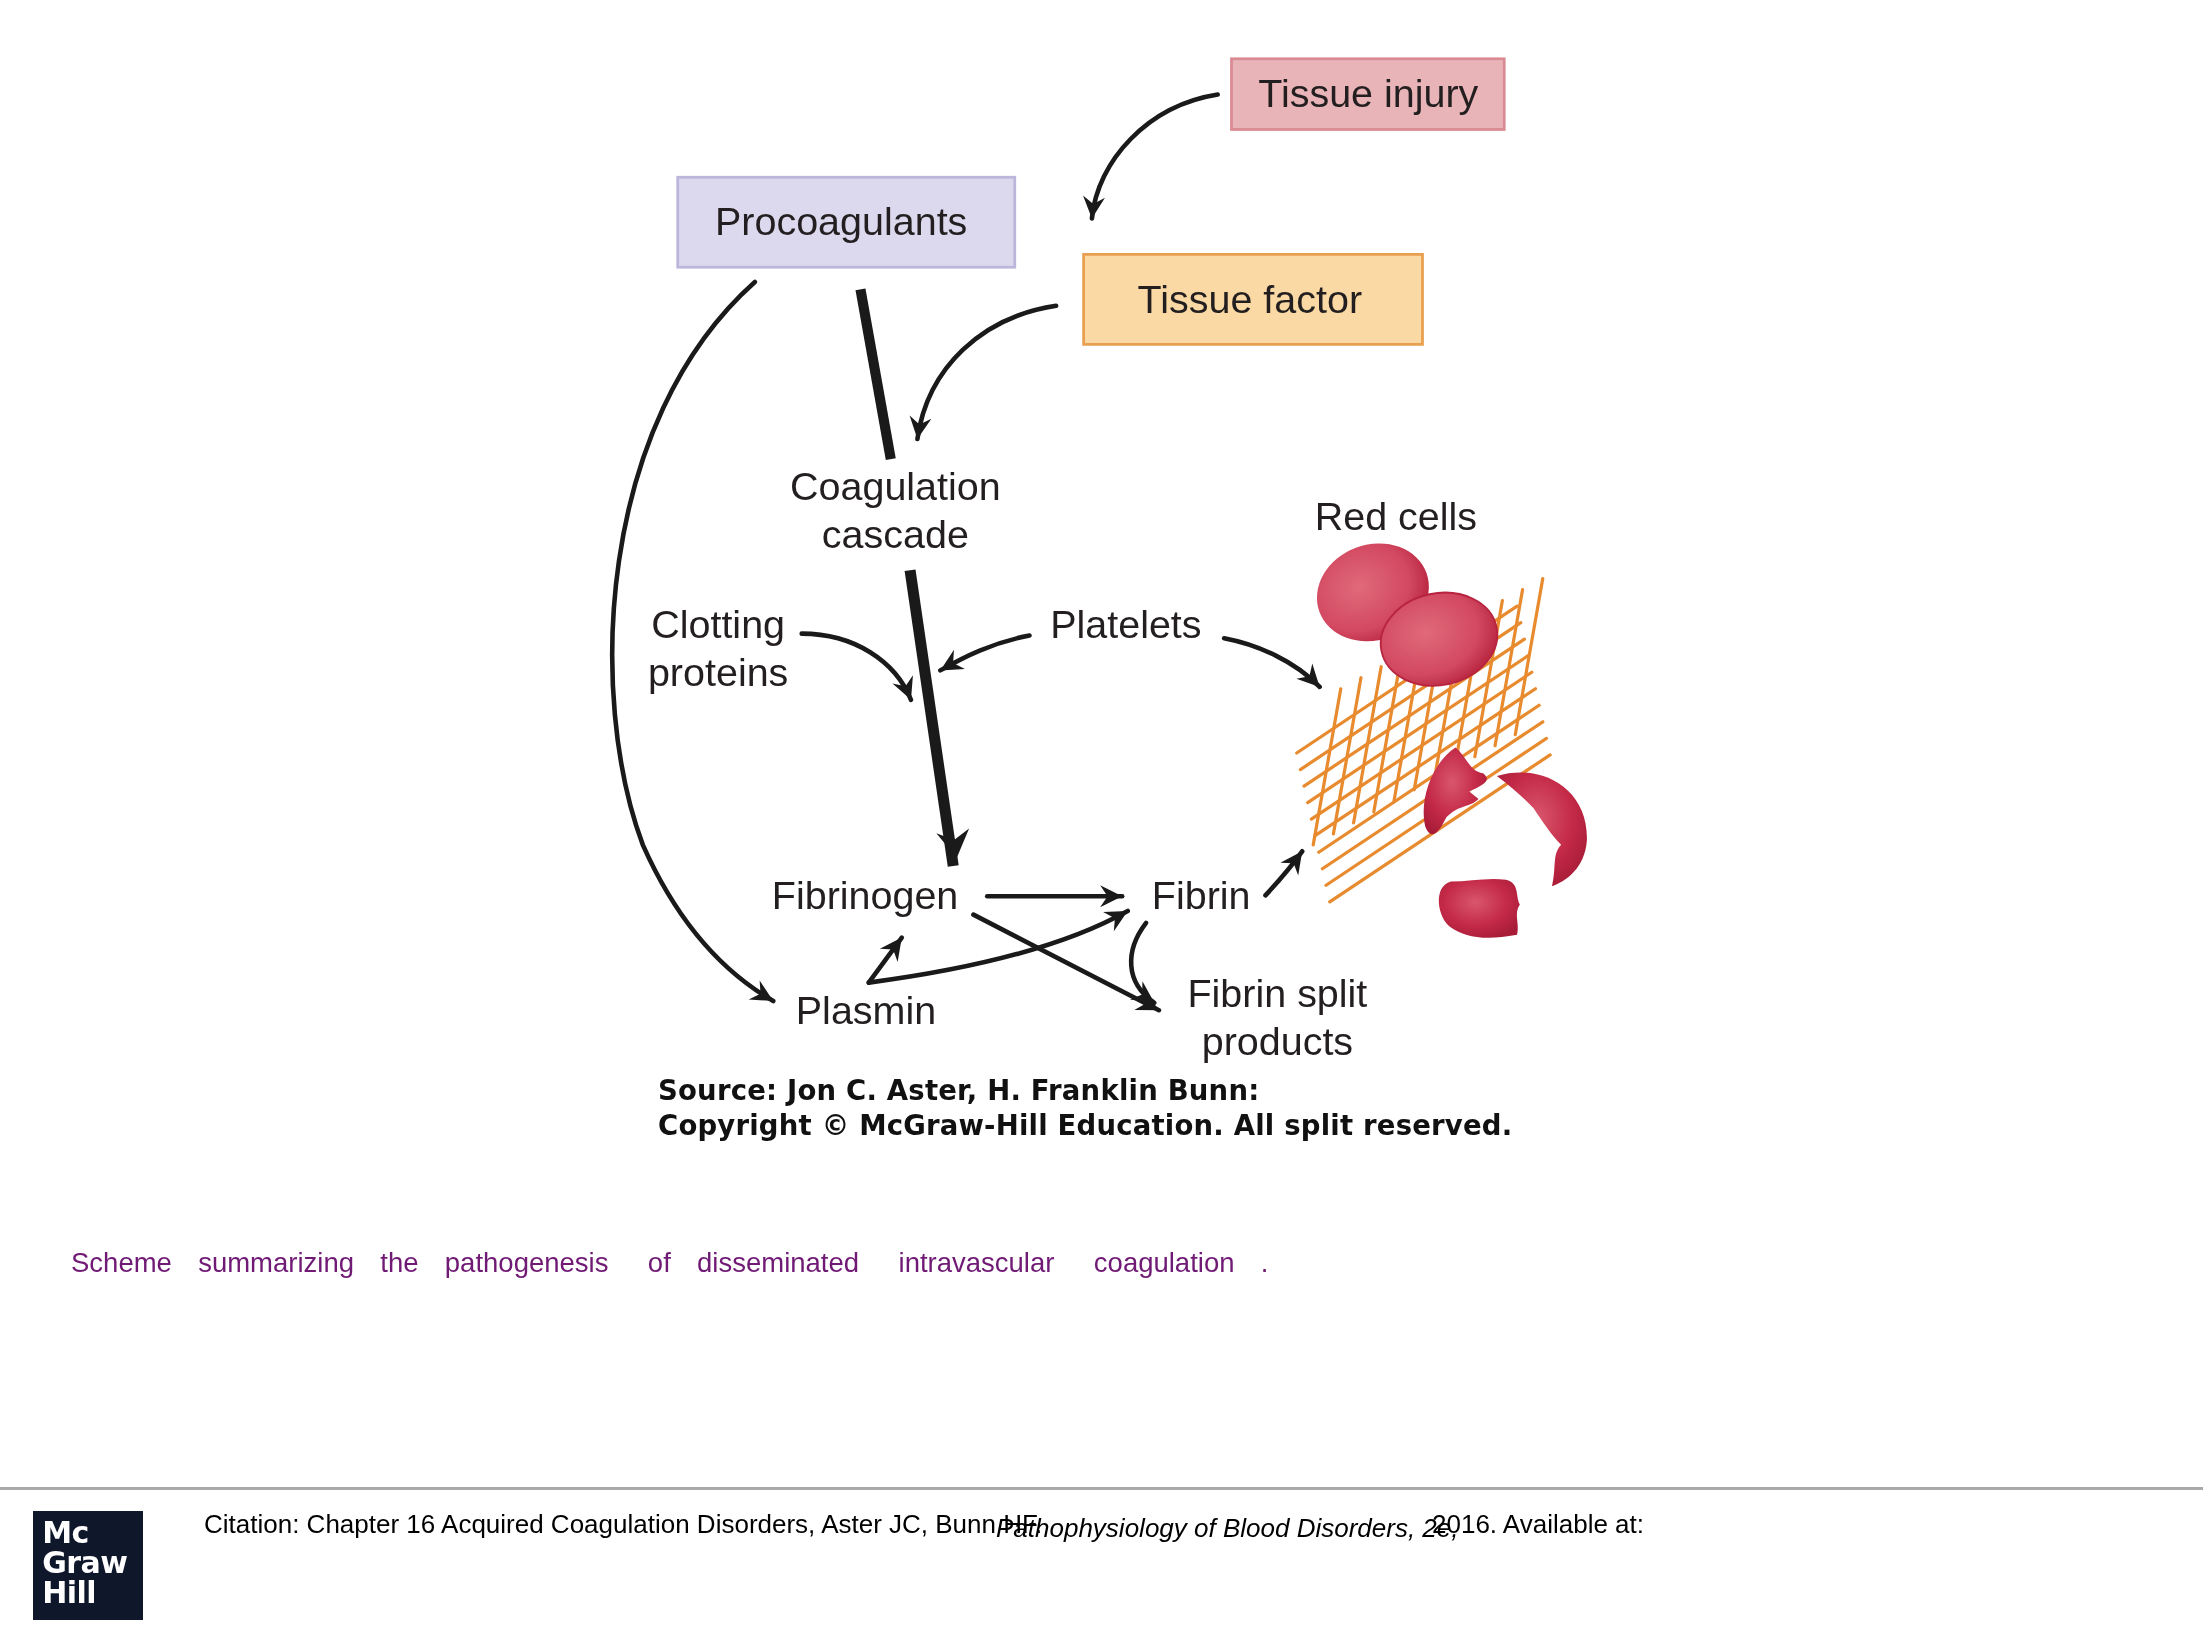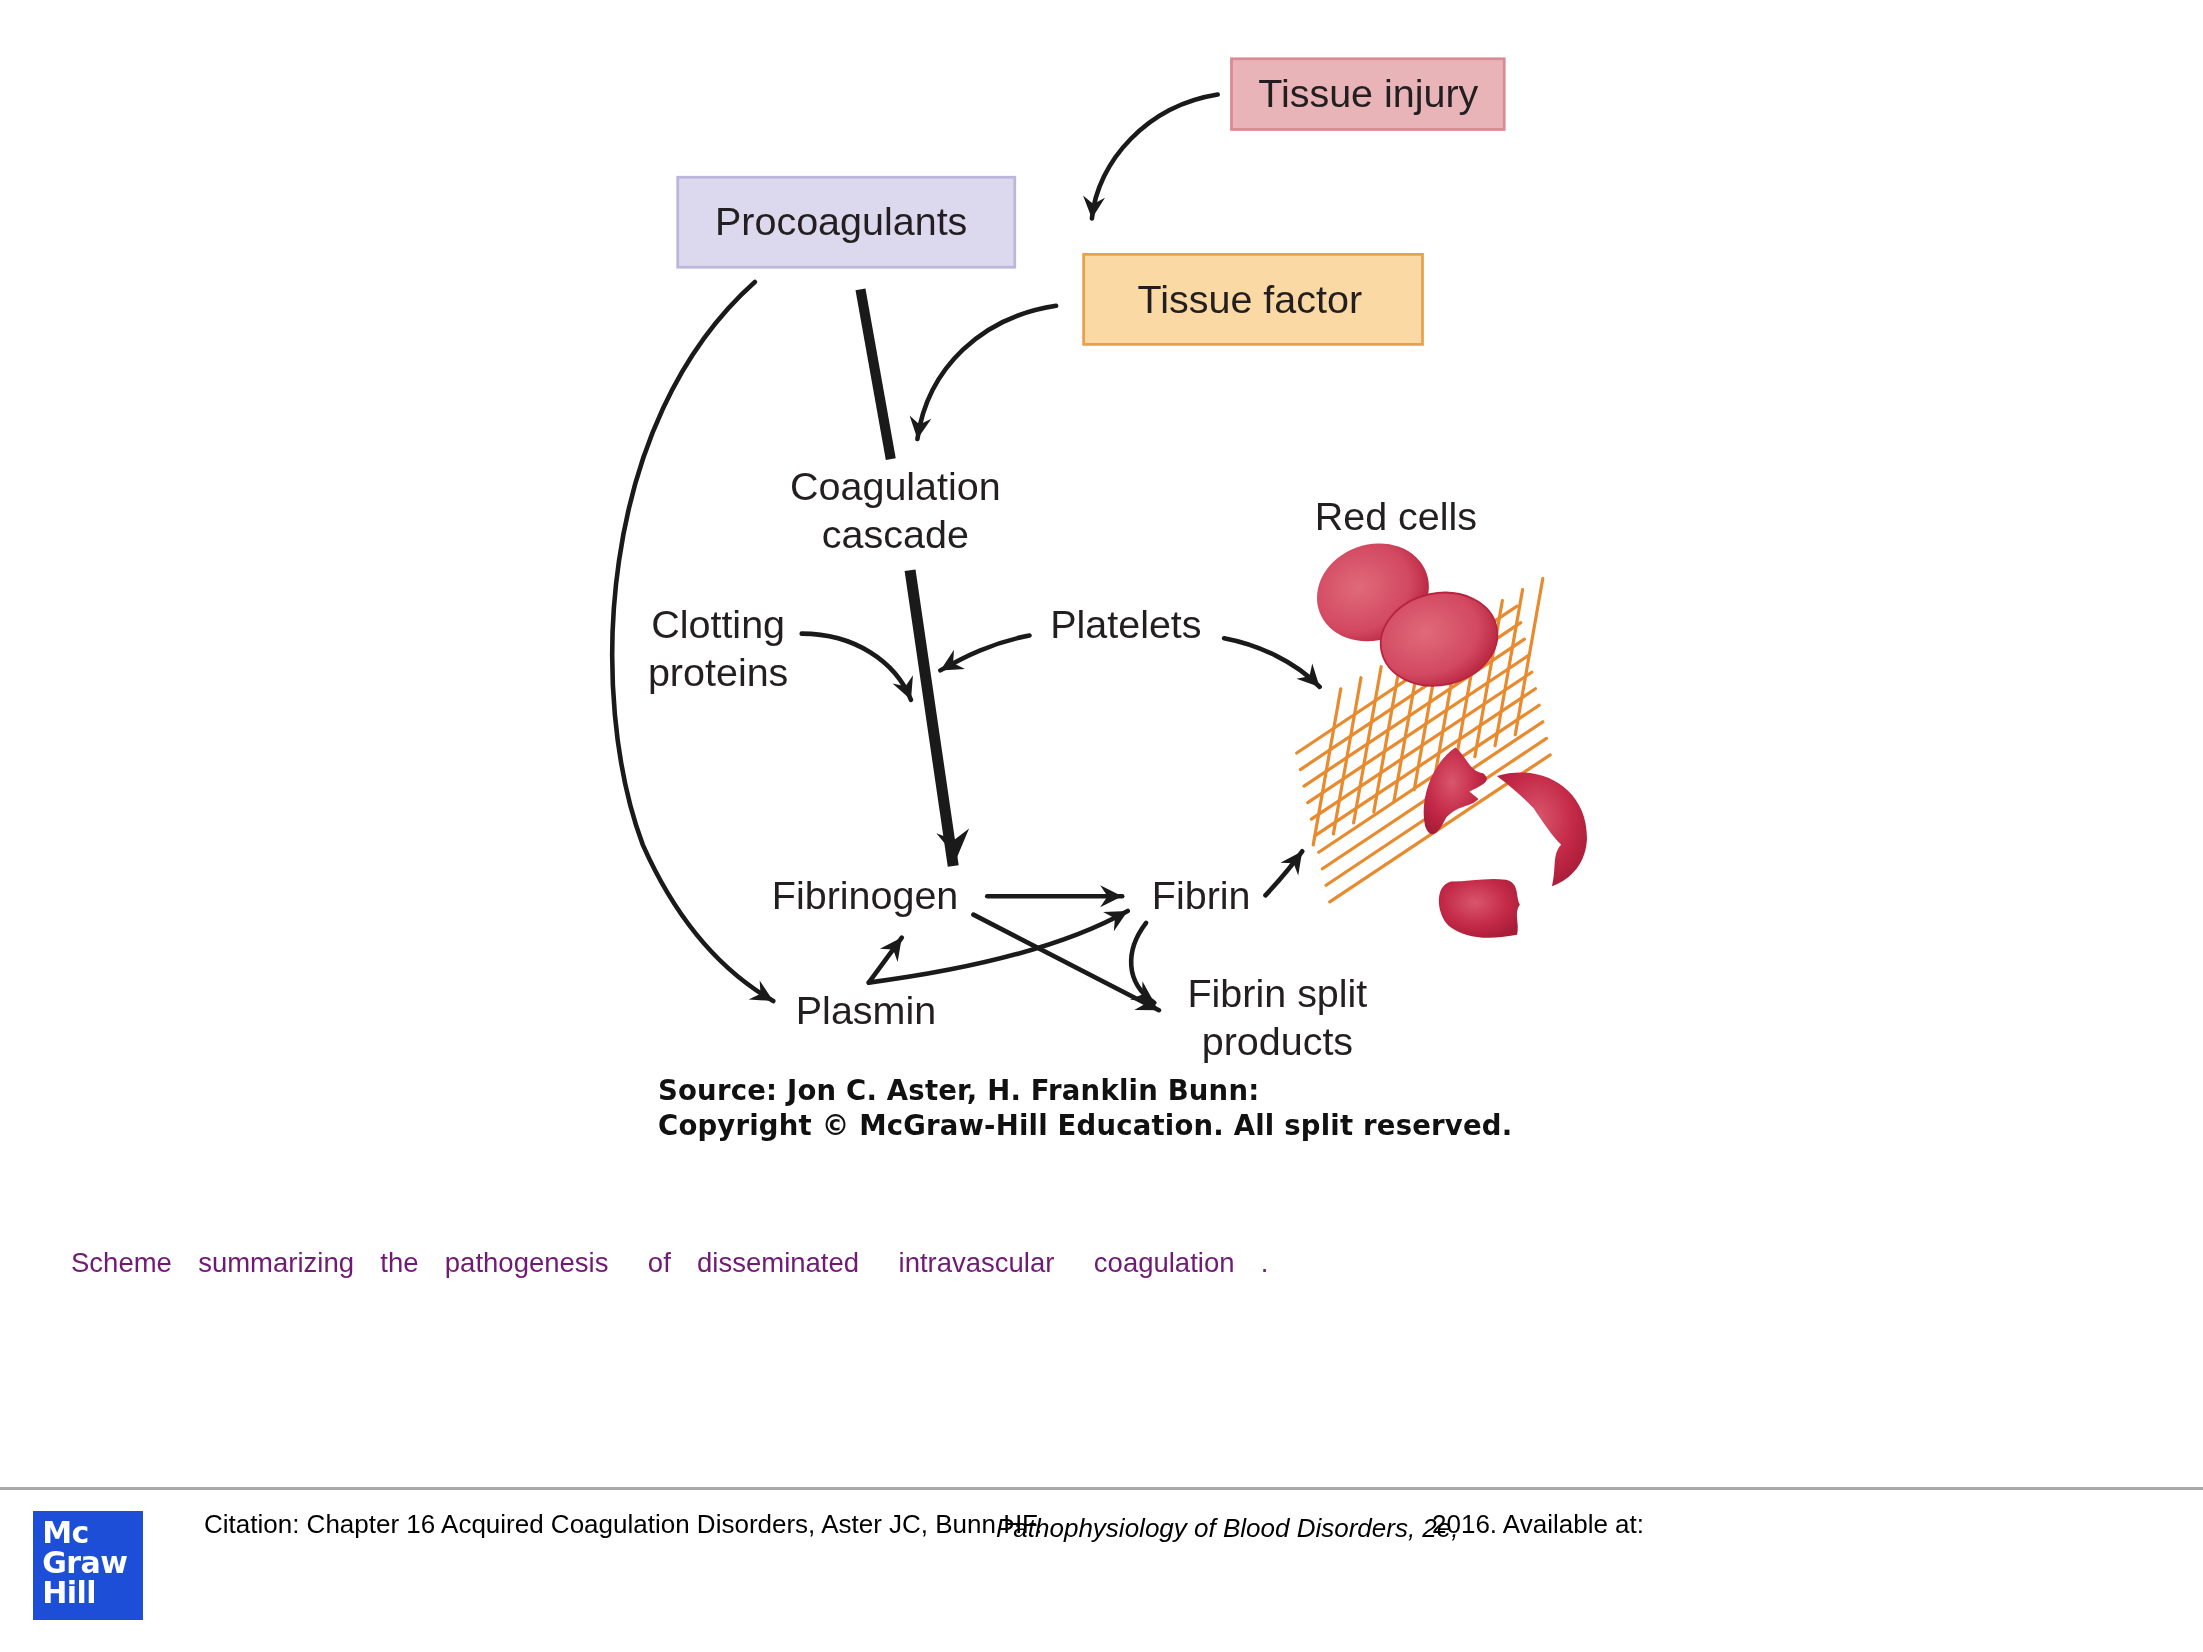--- a/index.html
+++ b/index.html
@@ -3,21 +3,21 @@
 <meta charset="utf-8">
 <style>
   html, body { margin:0; padding:0; background:#ffffff; }
   body { width:2204px; height:1653px; position:relative; overflow:hidden; font-family:"Liberation Sans", sans-serif; }
   #diagram { position:absolute; left:0; top:0; width:2204px; height:1653px; }
   .lbl { font-family:"Liberation Sans", sans-serif; fill:#231f20; font-size:43px; }
   .src { position:absolute; left:658px; top:1073px; font-family:"DejaVu Sans", sans-serif; font-size:27.5px; line-height:35px; color:#111; letter-spacing:0.2px;font-weight:bold; }
   .src div { white-space:nowrap; }
   .caption { position:absolute; left:71px; top:1247px; font-family:"Liberation Sans", sans-serif; font-size:27.5px; color:#701a75; white-space:pre; word-spacing:5.5px; }
   .sep { position:absolute; left:0; top:1487px; width:2204px; height:2.8px; background:#a9a9a9; }
-  .logo { position:absolute; left:33px; top:1511px; width:110px; height:109px; background:#1d4ed8; color:#fff; font-family:"DejaVu Sans", sans-serif; font-weight:bold; font-size:30px; line-height:30px; padding:7.3px 0 0 9.2px; box-sizing:border-box; letter-spacing:-0.5px; }
+  .logo { position:absolute; left:33px; top:1511px; width:110px; height:109px; background:#0f172a; color:#fff; font-family:"DejaVu Sans", sans-serif; font-weight:bold; font-size:30px; line-height:30px; padding:7.3px 0 0 9.2px; box-sizing:border-box; letter-spacing:-0.5px; }
   .cite { position:absolute; left:204px; top:1510px; font-family:"Liberation Sans", sans-serif; font-size:26px; line-height:29px; color:#000; white-space:nowrap; }
   .cite .row { position:relative; height:29px; }
   .cite .copy { color:#999; }
   .cite i { font-style:italic; }
 </style>
 </head>
 <body>
 
 <svg id="diagram" viewBox="0 0 2400 1800" xmlns="http://www.w3.org/2000/svg">
   <defs>

